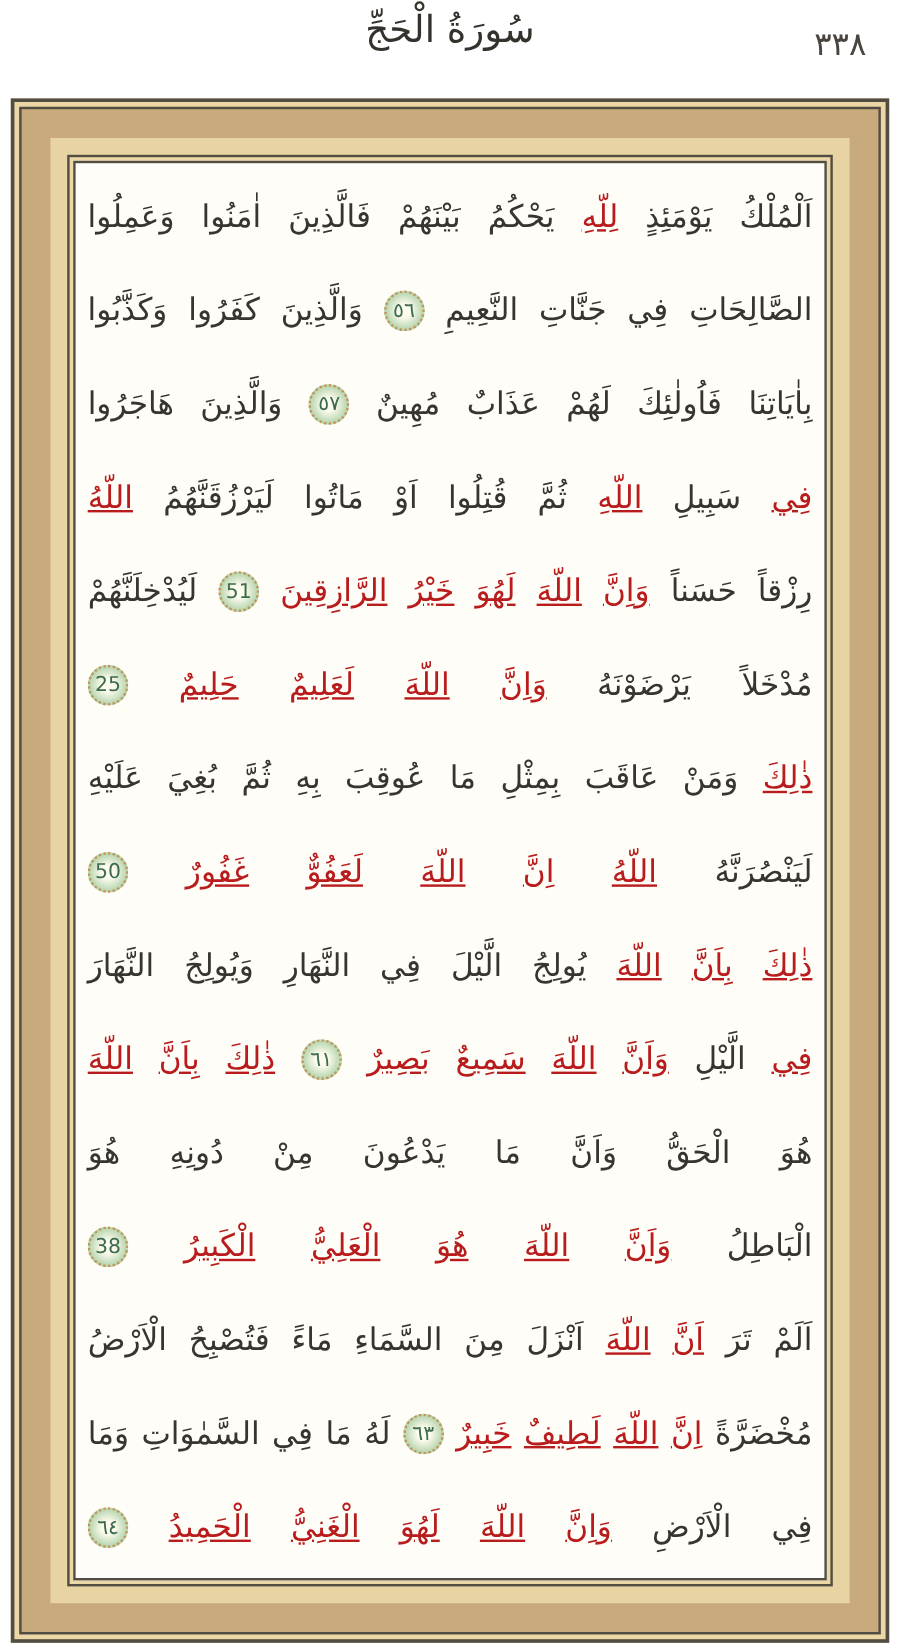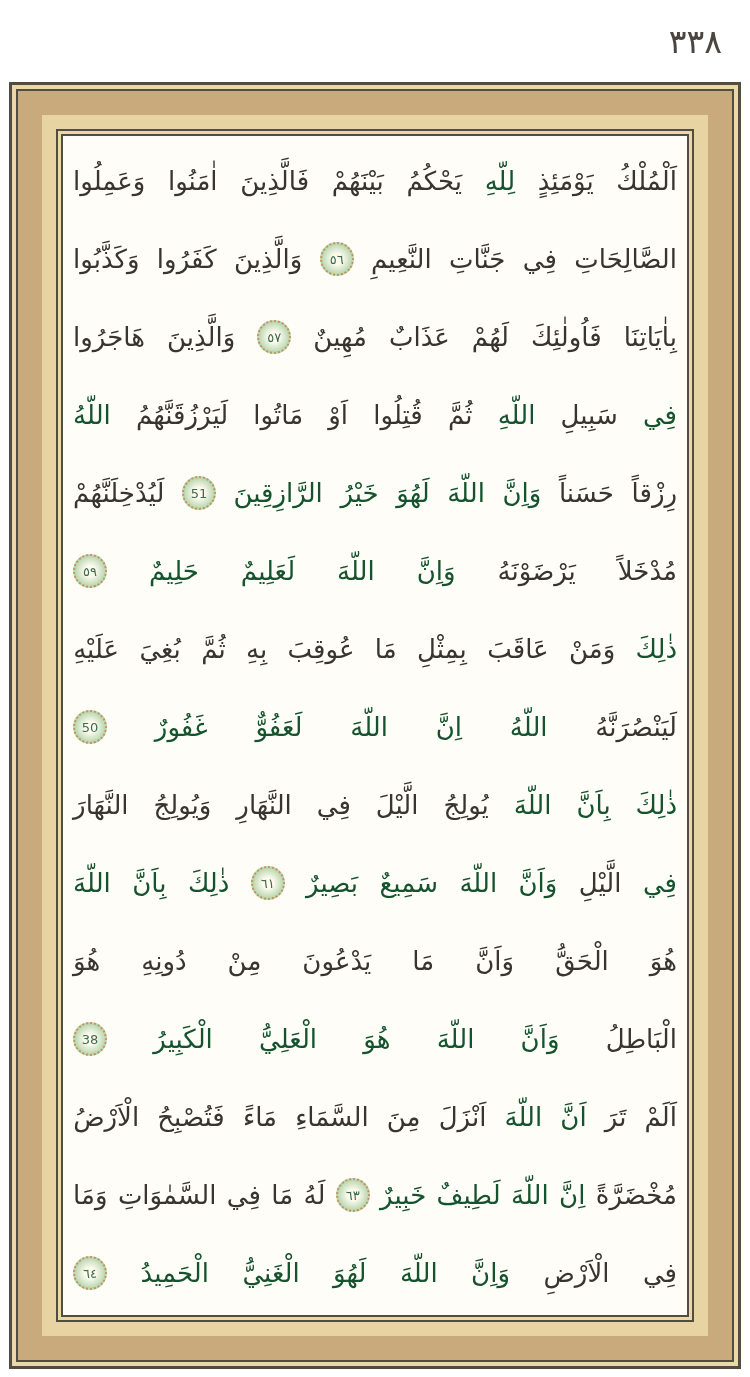--- a/index.html
+++ b/index.html
@@ -7,21 +7,21 @@
     width:750px;height:1377px;background:#ffffff;overflow:hidden;
     font-family:"DejaVu Sans",sans-serif;position:relative;
   }
   
   .header{position:relative;height:82px;}
   .surah-title{
     text-align:center;padding-top:8px;font-size:31px;line-height:1.1;
     color:#35312c;letter-spacing:1px;
   }
   .page-number{
-    position:absolute;top:22px;right:28px;font-size:33px;color:#4a453e;
+    position:absolute;top:22px;right:28px;font-size:27px;color:#4a453e;
   }
   
   .frame-outer{
     margin:0 9px 8px 9px;height:1287px;box-sizing:border-box;
     border:3px solid #514d42;background:#ecd8a6;padding:4px;
   }
   .frame-l2{
     height:100%;box-sizing:border-box;border:2px solid #514d42;
     background:#c8aa7c;padding:24px;
   }
@@ -41,33 +41,34 @@
     height:100%;box-sizing:border-box;padding:6px 10px 0 10px;
     direction:rtl;
   }
   .qline{
     display:flex;direction:rtl;justify-content:space-between;
     align-items:center;height:78px;font-size:26px;color:#38342f;
     white-space:nowrap;overflow:visible;
   }
   .word{display:inline-block;}
   .word.black{color:#38342f;}
-  .word.red{color:#14532d;}
+  .word.red{color:#b91c1c;text-decoration:underline;}
   .verse-marker{
     display:inline-flex;align-items:center;justify-content:center;
     width:30px;height:30px;border-radius:50%;
     border:2px dotted #c09558;
     background:radial-gradient(circle,#fdfbee 25%,#bcd8b4 70%,#9dc49c 100%);
-    font-size:13px;color:#3e6b4f;flex:0 0 auto;
+    font-size:17px;color:#3e6b4f;flex:0 0 auto;
   }
 </style>
 </head>
 <body>
 
 <div class="header">
+  <div class="surah-title" dir="rtl">سُورَةُ الْحَجِّ</div>
   <div class="page-number">٣٣٨</div>
 </div>
 
 <div class="frame-outer">
   <div class="frame-l2">
     <div class="frame-l3">
       <div class="frame-l4">
         <div class="frame-l5">
           <div class="text-area">
               <div class="qline" dir="rtl">
@@ -122,21 +123,21 @@
                 <span class="verse-marker">51</span>
                 <span class="word black">لَيُدْخِلَنَّهُمْ</span>
               </div>
               <div class="qline" dir="rtl">
                 <span class="word black">مُدْخَلاً</span>
                 <span class="word black">يَرْضَوْنَهُ</span>
                 <span class="word red">وَاِنَّ</span>
                 <span class="word red">اللّهَ</span>
                 <span class="word red">لَعَلِيمٌ</span>
                 <span class="word red">حَلِيمٌ</span>
-                <span class="verse-marker">٥٩</span>
+                <span class="verse-marker">25</span>
               </div>
               <div class="qline" dir="rtl">
                 <span class="word red">ذٰلِكَ</span>
                 <span class="word black">وَمَنْ</span>
                 <span class="word black">عَاقَبَ</span>
                 <span class="word black">بِمِثْلِ</span>
                 <span class="word black">مَا</span>
                 <span class="word black">عُوقِبَ</span>
                 <span class="word black">بِهِ</span>
                 <span class="word black">ثُمَّ</span>

